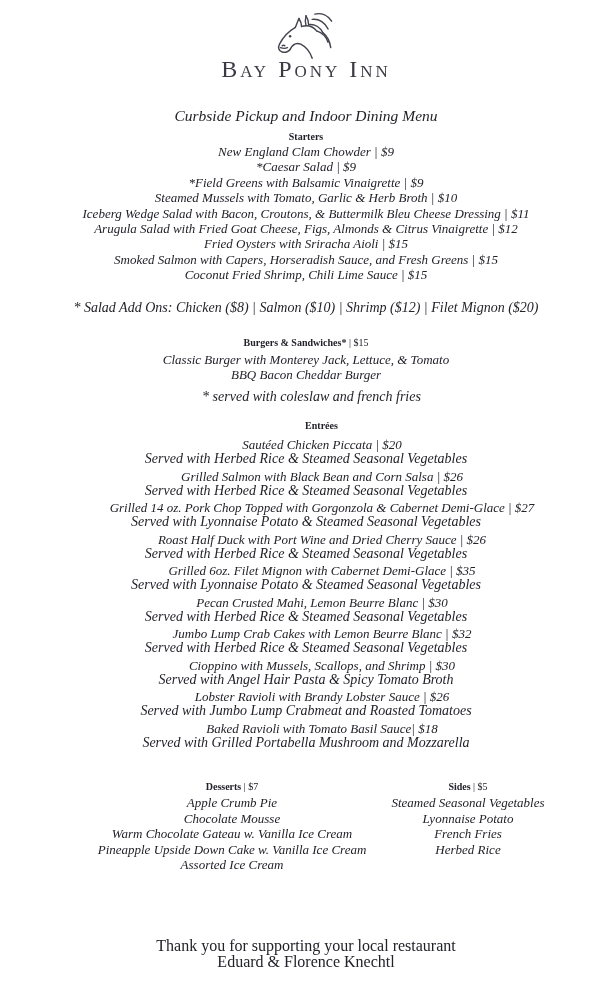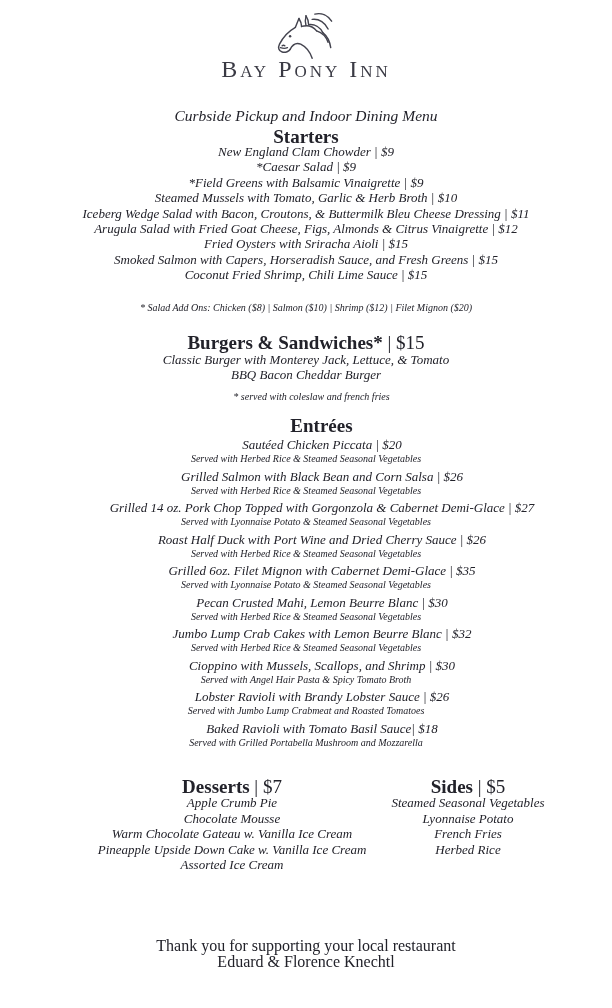--- a/index.html
+++ b/index.html
@@ -25,32 +25,32 @@
     margin-top:-2px;
   }
   .menu-title {
     margin-top:27px;
     font-style:italic;
     font-size:15.5px;
     line-height:17px;
   }
   .sec-head {
     font-weight:bold;
-    font-size:19px;
+    font-size:10px;
     line-height:15px;
   }
   .sec-head .price { font-weight:normal; }
   .item {
     font-style:italic;
     font-size:13px;
     line-height:15.4px;
   }
   .fine {
     font-style:italic;
-    font-size:10px;
+    font-size:14px;
     line-height:12px;
   }
   .starters-head { margin-top:5px; }
   .addons { margin-top:19px; }
   .burgers-head { margin-top:21px; margin-bottom:2px; }
   .burger-note { margin-top:9px;padding-left:11px; }
   .entrees-head { margin-top:15px; margin-bottom:4px;padding-left:31px; }
   .ent { margin-bottom:3px; }
   .ent .item { line-height:16px;padding-left:32px; }
   .ent .fine { line-height:12.5px; }

